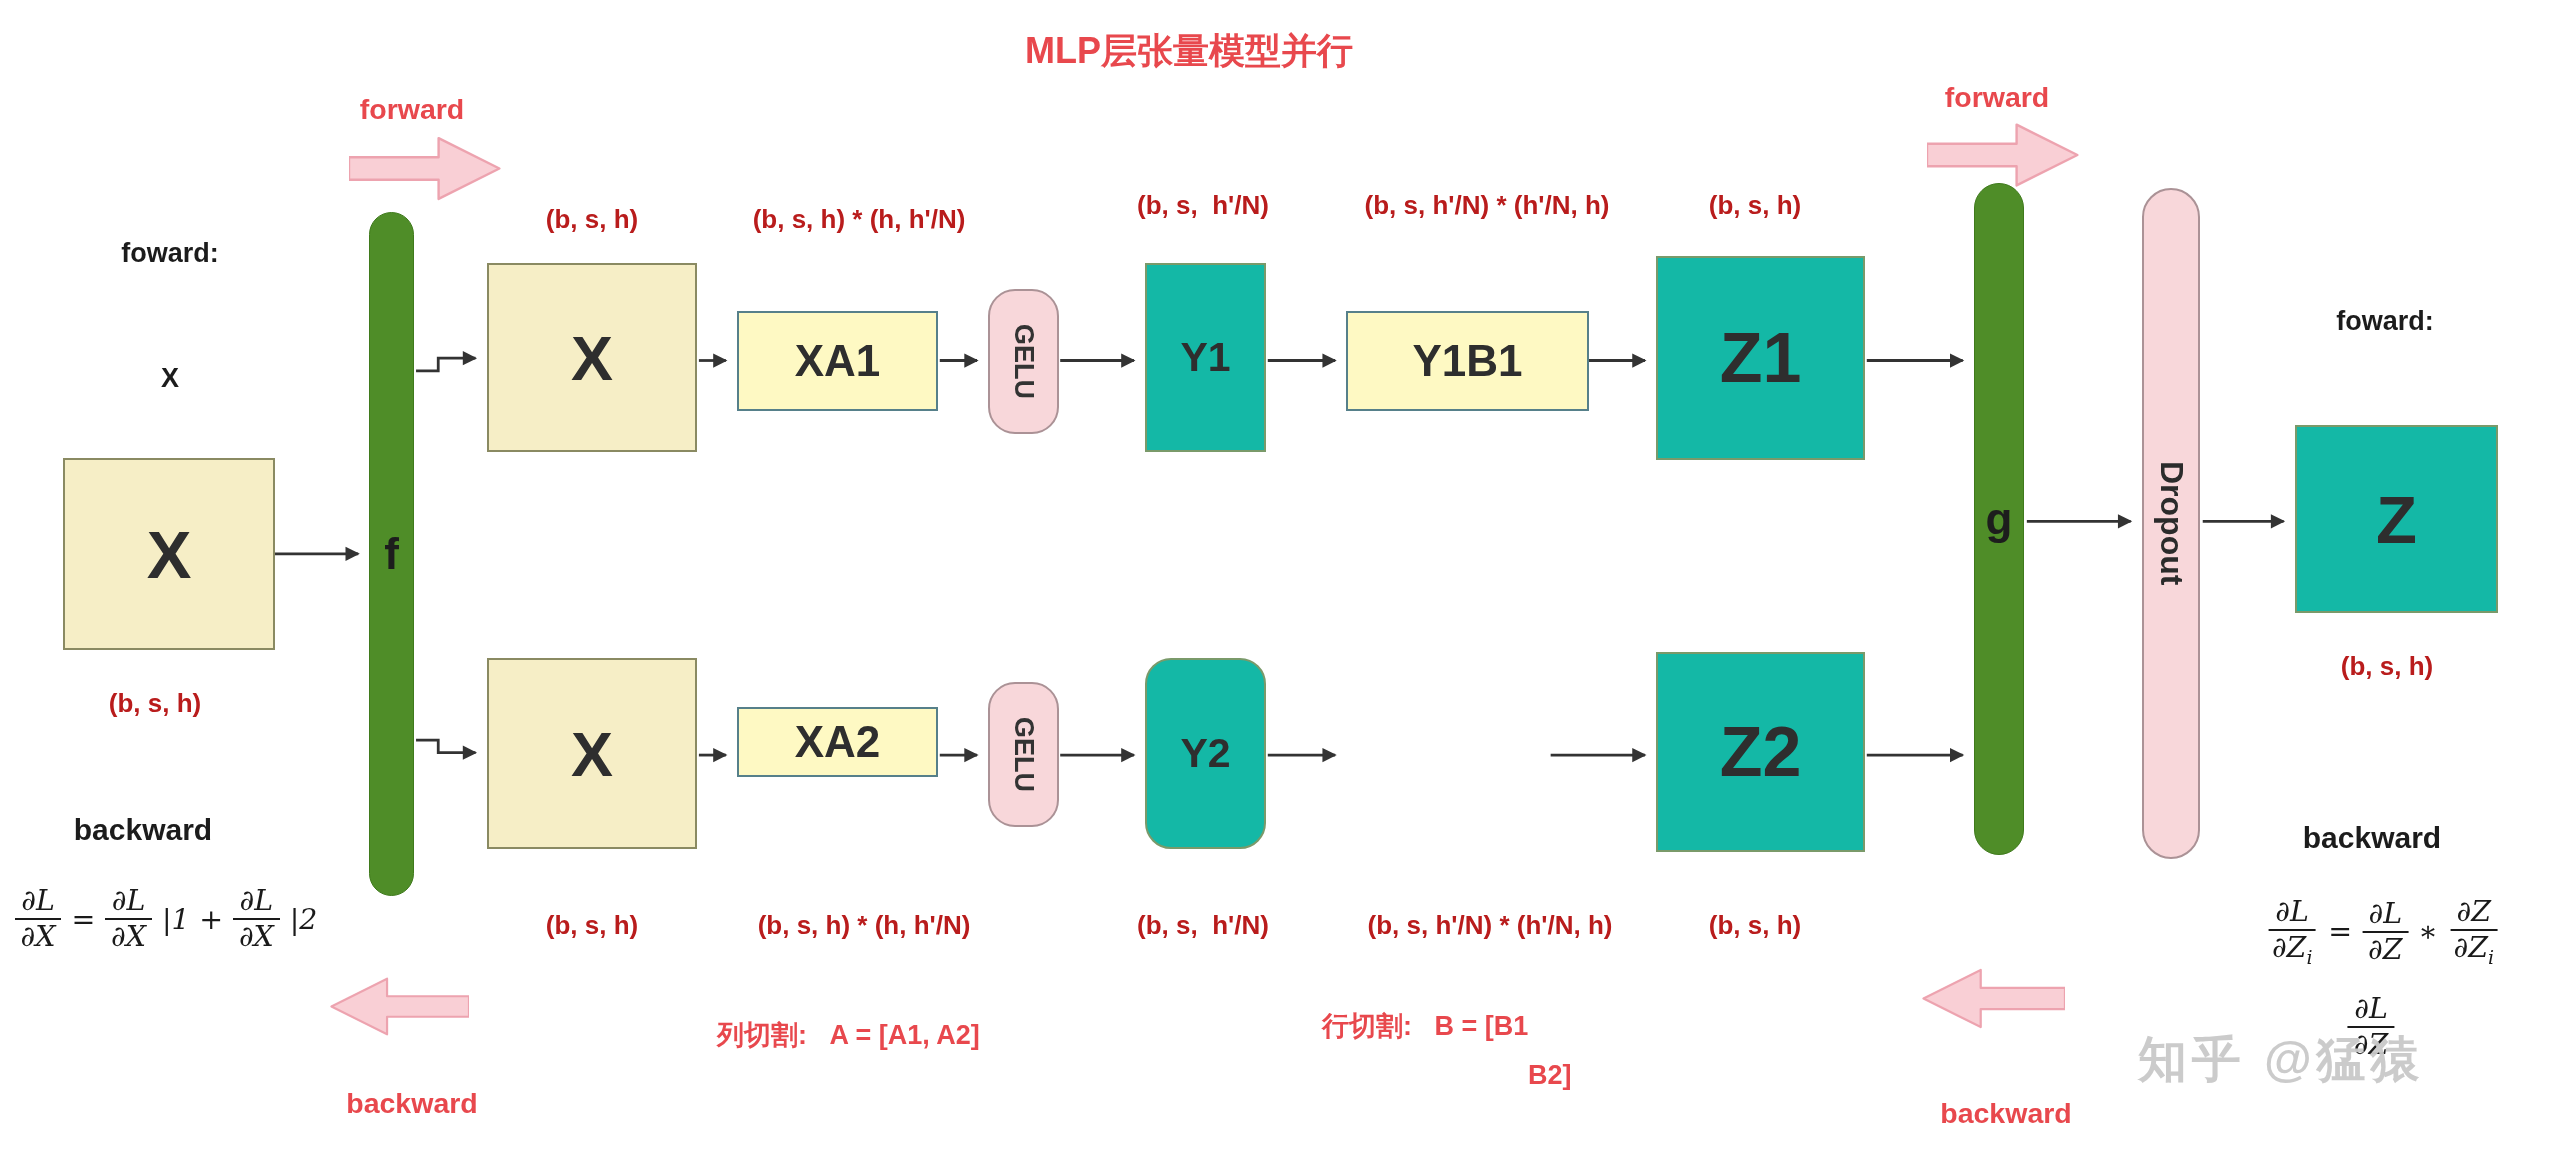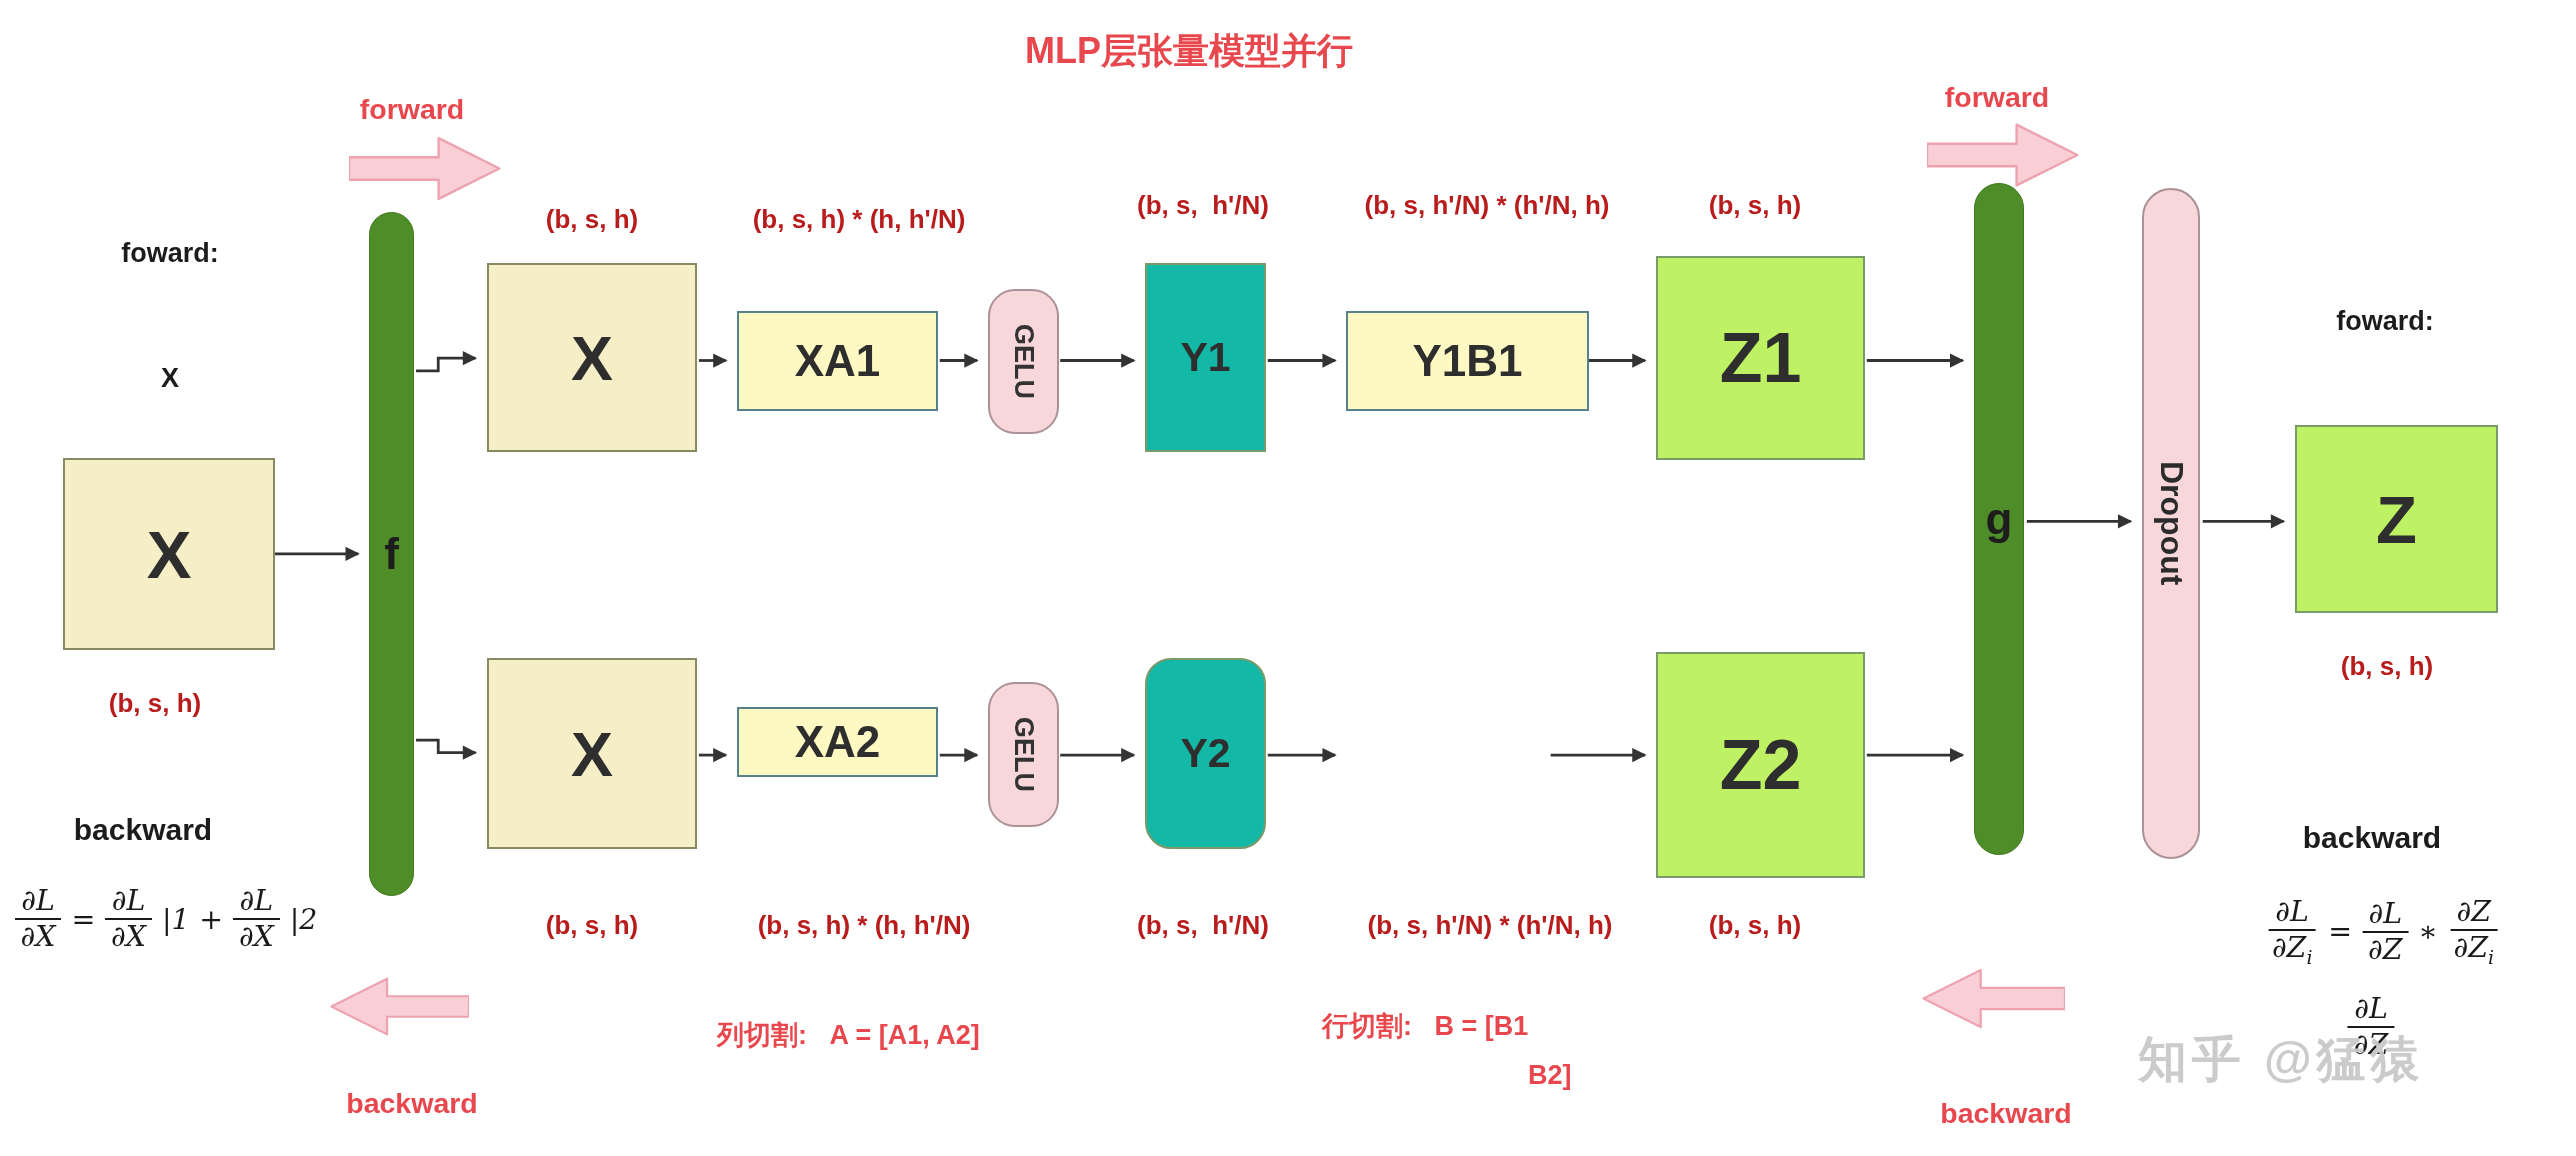--- a/index.html
+++ b/index.html
@@ -8,21 +8,21 @@
     position:relative; width:2576px; height:1156px; background:#ffffff;
     font-family:"Liberation Sans","DejaVu Sans",sans-serif; overflow:hidden; color:#1c1c1c;
   }
   .box {
     position:absolute; display:flex; align-items:center; justify-content:center;
     font-weight:700; color:#2e2e2e;
   }
   .yellow { background:#f6eec6; border:2.4px solid #8a8a62; }
   .cyan   { background:#fef9c3; border:2.4px solid #56808a; }
   .green1 { background:#14b8a6; border:2.4px solid #7a9a6a; }
-  .green2 { background:#bef264; border:2.4px solid #7a9a6a; }
+  .green2 { background:#14b8a6; border:2.4px solid #7a9a6a; }
   .pill   { background:#f8d7da; border:2.4px solid #ab9296; border-radius:27px; }
   .bar {
     position:absolute; background:#4f8d28; border:1.6px solid #3f7a1c; border-radius:25px;
     display:flex; align-items:center; justify-content:center; color:#1d1d1d;
     font-weight:700; font-size:44px;
   }
   .vtext { writing-mode:vertical-rl; text-orientation:mixed; font-weight:600; color:#333; }
   .label {
     position:absolute; transform:translateX(-50%); font-weight:600; font-size:26px;
     color:#b91c1c; white-space:pre;
@@ -140,21 +140,21 @@
   <div class="box green1" style="left:1145px; top:263px; width:121px; height:189px; font-size:41px;">Y1</div>
   <div class="box cyan" style="left:1346px; top:311px; width:243px; height:100px; font-size:44px;">Y1B1</div>
   <div class="box green2" style="left:1656px; top:256px; width:209px; height:204px; font-size:70px;">Z1</div>
 
   <div class="box yellow" style="left:487px; top:658px; width:210px; height:191px; font-size:63px;">X</div>
   <div class="box cyan" style="left:737px; top:707px; width:201px; height:70px; font-size:44px;">XA2</div>
   <div class="box pill" style="left:988px; top:682px; width:71px; height:145px;">
     <span class="vtext" style="font-size:27px;">GELU</span>
   </div>
   <div class="box green1" style="left:1145px; top:658px; width:121px; height:191px; font-size:41px;border-radius:26px;">Y2</div>
-  <div class="box green2" style="left:1656px; top:652px; width:209px; height:226px; font-size:70px;">Z2</div>
+  <div class="box green2" style="left:1656px; top:652px; width:209px; height:200px; font-size:70px;">Z2</div>
 
   <div class="label" style="left:592px;  top:910px;">(b, s, h)</div>
   <div class="label" style="left:864px; top:910px;">(b, s, h) * (h, h'/N)</div>
   <div class="label" style="left:1203px; top:910px;">(b, s,  h'/N)</div>
   <div class="label" style="left:1490px; top:910px;">(b, s, h'/N) * (h'/N, h)</div>
   <div class="label" style="left:1755px; top:910px;">(b, s, h)</div>
 
   <div class="bar" style="left:1974px; top:183px; width:50px; height:672px;">g</div>
 
   <div class="box pill" style="left:2142px; top:188px; width:58px; height:671px; border-radius:30px;">

